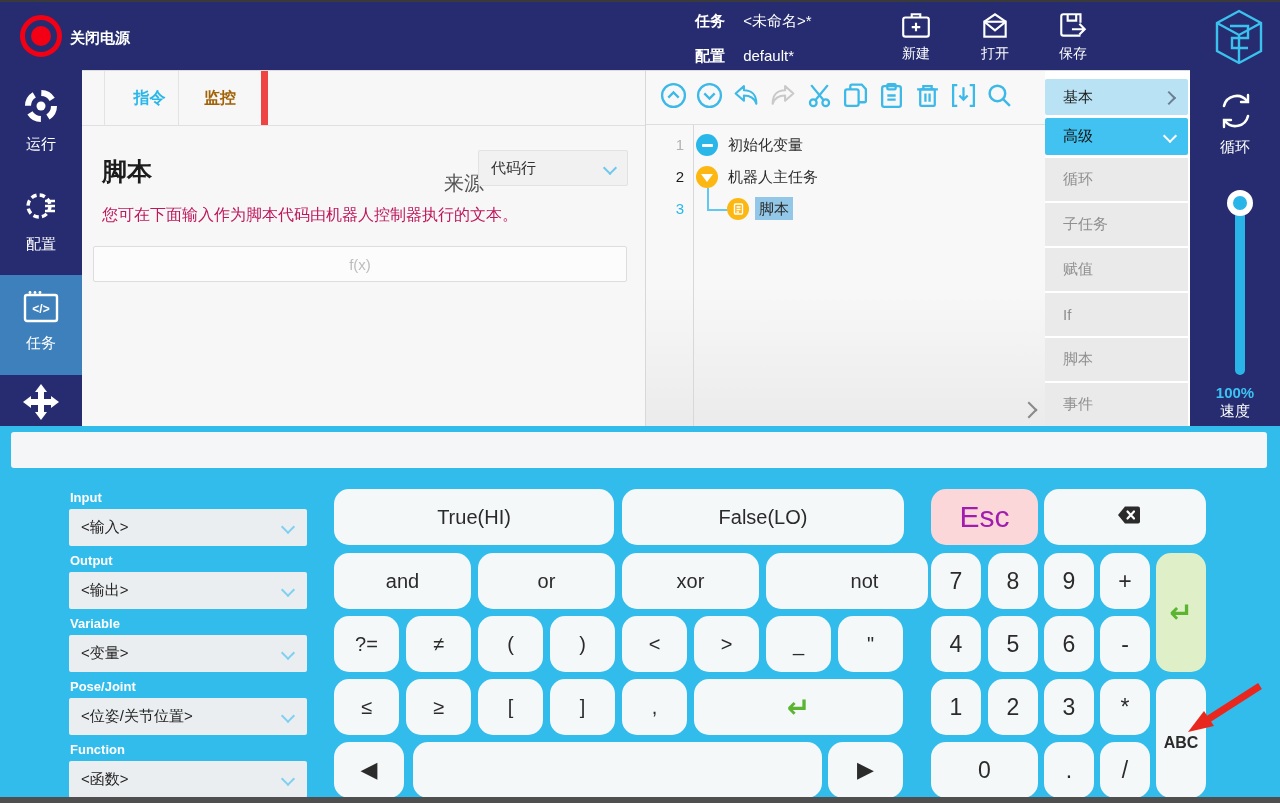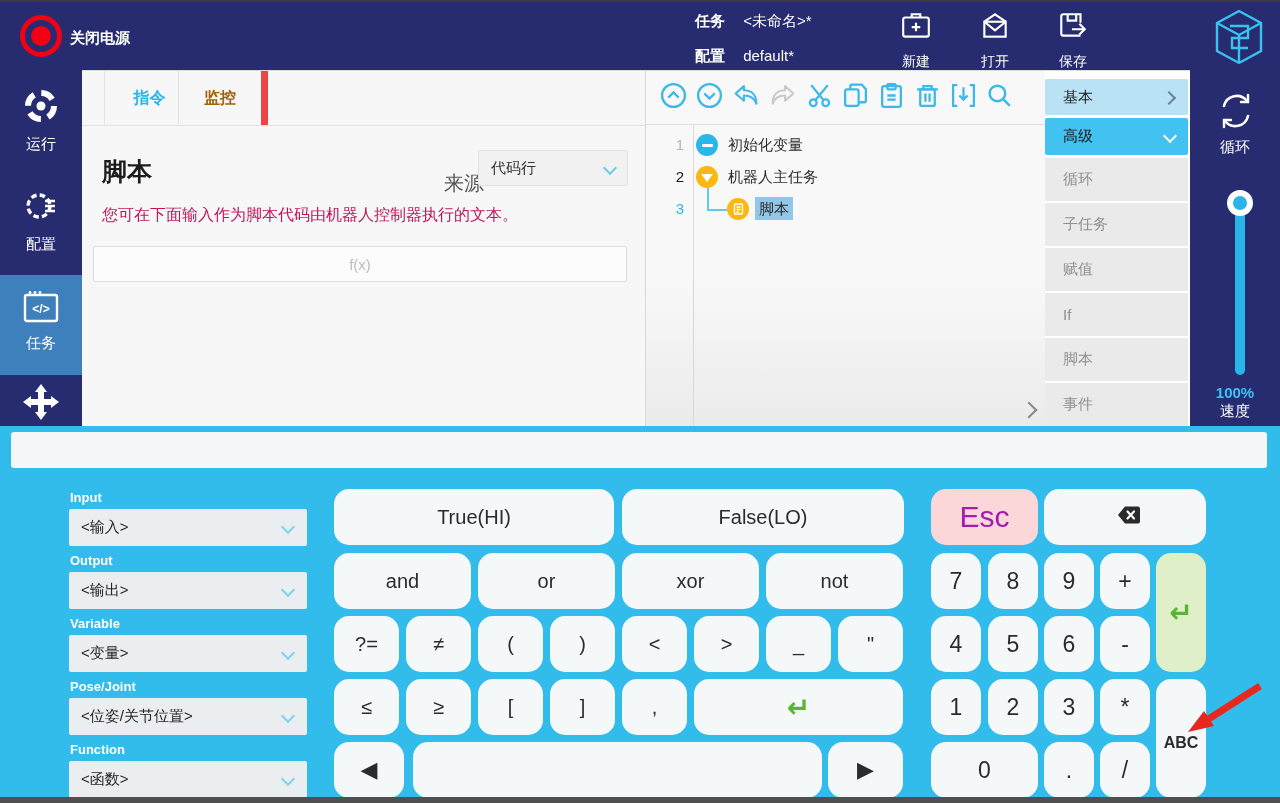--- a/index.html
+++ b/index.html
@@ -9,21 +9,21 @@
   .topbar{position:absolute;left:0;top:2px;width:1280px;height:68px;background:#262c6f;}
   .power-btn{position:absolute;left:20px;top:13px;width:42px;height:42px;border-radius:50%;
              border:5px solid #f30014;background:#262c6f;box-sizing:border-box;cursor:pointer;}
   .power-dot{position:absolute;inset:6px;border-radius:50%;background:#f30014;}
   .power-label{position:absolute;left:70px;top:27px;color:#fff;font-weight:bold;font-size:15px;}
   .tb-row{position:absolute;color:#fff;font-size:15px;white-space:nowrap;}
   .tb-row b{font-weight:bold;}
   .tb-row span.val{margin-left:14px;font-weight:normal;}
   .tb-action{position:absolute;top:8px;width:56px;text-align:center;color:#fff;cursor:pointer;}
   .tb-action svg{display:block;margin:0 auto;}
-  .tb-action .lbl{font-size:14px;margin-top:11px;font-family:Liberation Serif, serif;}
+  .tb-action .lbl{font-size:14px;margin-top:3px;font-family:Liberation Serif, serif;}
   .logo{position:absolute;left:1212px;top:6px;}
   
   .lsb{position:absolute;left:0;top:70px;width:82px;height:356px;background:#262c6f;padding-left:48px;}
   .side-item{position:absolute;left:0;width:82px;text-align:center;color:#fff;cursor:pointer;}
   .side-item .lbl{font-size:15px;margin-top:3px;}
   .side-item.active{background:#3d80bb;}
   
   .main{position:absolute;left:82px;top:70px;width:563px;height:356px;background:#f7f7f7;border-top:1px solid #dcdcdc;box-sizing:border-box;}
   .tabbar{position:absolute;left:0;top:0;width:100%;height:54px;border-bottom:1px solid #e0e0e0;}
   .tab{position:absolute;top:0;height:54px;width:90px;line-height:54px;text-align:center;
@@ -366,21 +366,21 @@
         <span class="chev"></span>
       </div>
 
     <div class="keys">
       <div class="key" style="left:0;top:0;width:280px;">True(HI)</div>
       <div class="key" style="left:288px;top:0;width:282px;">False(LO)</div>
 
       <div class="key" style="left:0;top:64px;width:137px;">and</div>
       <div class="key" style="left:144px;top:64px;width:137px;">or</div>
       <div class="key" style="left:288px;top:64px;width:137px;">xor</div>
-      <div class="key" style="left:432px;top:64px;width:137px;">not</div>
+      <div class="key" style="left:432px;top:64px;width:127px;padding-left:35px;">not</div>
 
       <div class="key" style="left:0;top:127px;width:65px;">?=</div>
       <div class="key" style="left:72px;top:127px;width:65px;">≠</div>
       <div class="key" style="left:144px;top:127px;width:65px;">(</div>
       <div class="key" style="left:216px;top:127px;width:65px;">)</div>
       <div class="key" style="left:288px;top:127px;width:65px;">&lt;</div>
       <div class="key" style="left:360px;top:127px;width:65px;">&gt;</div>
       <div class="key" style="left:432px;top:127px;width:65px;">_</div>
       <div class="key" style="left:504px;top:127px;width:65px;">"</div>
 

